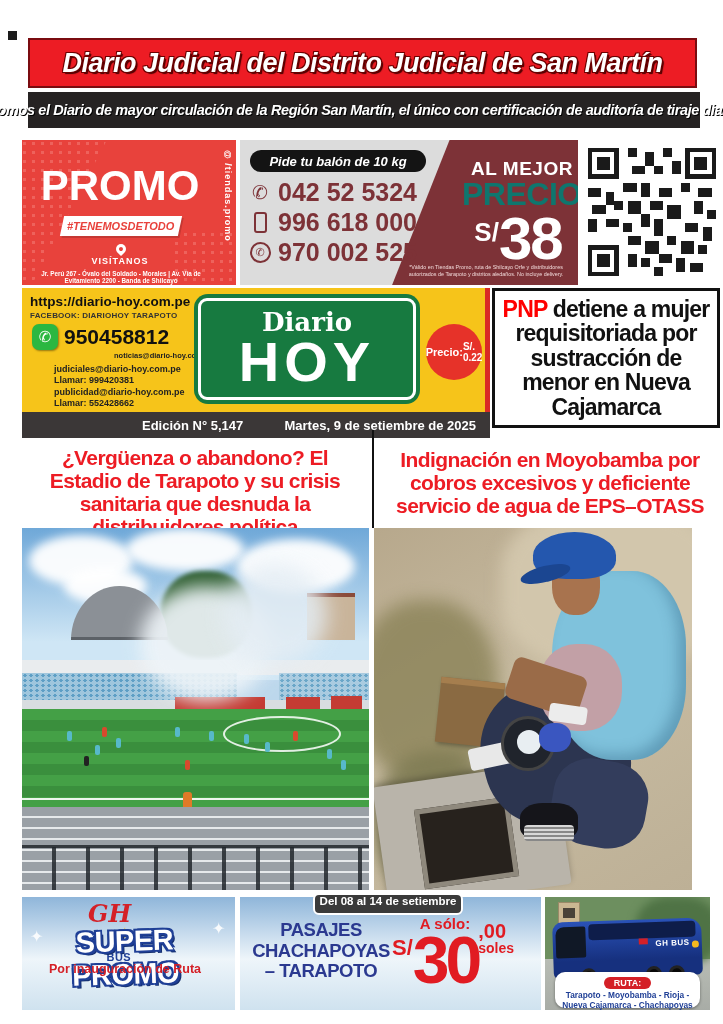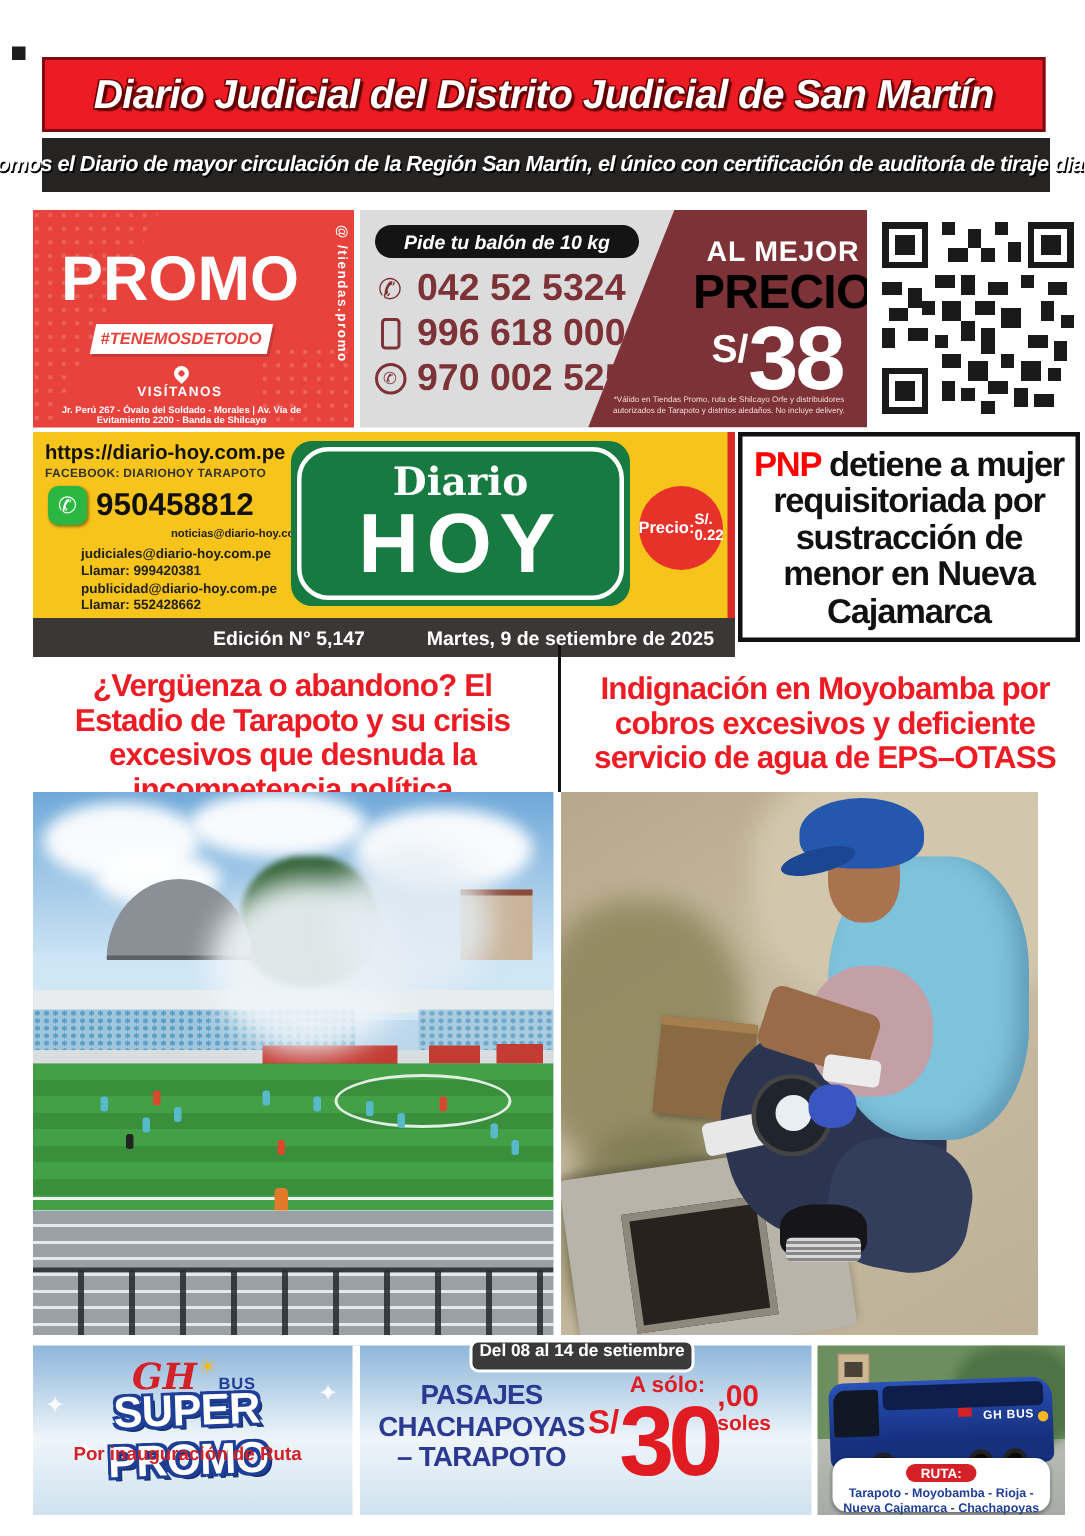--- a/index.html
+++ b/index.html
@@ -47,41 +47,41 @@
   .gas-row .num { color:#7d3237; font-weight:900; font-size:25px; letter-spacing:0; }
   .gas-icon { width:24px; height:24px; display:flex; align-items:center; justify-content:center; color:#7d3237; font-size:19px; }
   .gas-mobile { width:13px; height:21px; border:2.5px solid #7d3237; border-radius:3px; }
   .gas-wa { width:21px; height:21px; border:2.5px solid #7d3237; border-radius:50%; display:flex; align-items:center; justify-content:center; font-size:11px; color:#7d3237; }
   .cylinder { left:156px; top:12px; width:68px; height:118px; }
   .cyl-body { position:absolute; left:0; top:14px; width:68px; height:100px; background:radial-gradient(ellipse at 35% 40%, #9c5a50, #7e423c 70%); border-radius:30px 30px 26px 26px; }
   .cyl-top { position:absolute; left:16px; top:0; width:36px; height:18px; background:#5e2d28; border-radius:6px 6px 0 0; }
   .cyl-label { position:absolute; left:2px; top:52px; width:64px; text-align:center; color:#fff; font-weight:bold; font-size:9px; letter-spacing:.3px; }
   .cyl-label b { font-size:13px; }
   .gas-best1 { left:228px; top:18px; width:108px; text-align:center; color:#fff; font-weight:bold; font-size:19px; letter-spacing:.5px; }
-  .gas-best2 { left:222px; top:36px; width:116px; text-align:center; color:#000000; font-weight:900; font-size:32px; letter-spacing:-0.5px; }
+  .gas-best2 { left:222px; top:36px; width:116px; text-align:center; color:#0f766e; font-weight:900; font-size:32px; letter-spacing:-0.5px; }
   .gas-price { left:218px; top:64px; width:120px; text-align:center; color:#fff; }
   .gas-price .cur { font-weight:900; font-size:26px; vertical-align:18px; }
   .gas-price .val { font-weight:900; font-size:60px; letter-spacing:-2px; }
   .gas-disclaimer { left:158px; top:124px; width:176px; text-align:center; color:#f0d8d8; font-size:5.4px; line-height:1.25; }
 
   .qr-box { left:586px; top:142px; width:132px; height:140px; display:flex; align-items:center; justify-content:center; }
   .qr-box svg { width:128px; height:136px; }
 
   
   .masthead { left:22px; top:288px; width:468px; height:124px; background:#f6c41a; border-right:5px solid #d92b25; }
   .mh-website { left:8px; top:6px; font-weight:bold; font-size:13.5px; color:#111; }
   .mh-facebook { left:8px; top:23px; font-weight:bold; font-size:8px; color:#333; letter-spacing:.2px; }
   .mh-wa-row { left:10px; top:36px; display:flex; align-items:center; gap:6px; }
   .mh-wa-icon { width:26px; height:26px; background:#2bb741; border-radius:7px; display:flex; align-items:center; justify-content:center;
     color:#fff; font-size:15px; box-shadow:1px 1px 2px rgba(0,0,0,.4); }
   .mh-wa-number { font-weight:900; font-size:21px; color:#111; }
   .mh-email-news { left:44px; top:63px; font-size:7.5px; font-weight:bold; color:#222;padding-left:48px; }
   .mh-lines { left:32px; top:76px; font-size:9px; font-weight:bold; color:#222; line-height:1.25; }
   .logo-outer { left:172px; top:6px; width:226px; height:110px; background:#177a40; border-radius:14px; padding:4px; }
-  .logo-inner { width:100%; height:100%; border:3px solid #fff; border-radius:21px; display:flex; flex-direction:column; align-items:center; justify-content:center; }
+  .logo-inner { width:100%; height:100%; border:3px solid #fff; border-radius:9px; display:flex; flex-direction:column; align-items:center; justify-content:center; }
   .logo-small { color:#fff; font-family:"DejaVu Serif", serif; font-weight:bold; font-size:26px; line-height:1; }
   .logo-big { color:#fff; font-family:Liberation Sans, sans-serif; font-weight:bold; font-size:56px; line-height:.95; letter-spacing:5px; }
   .price-circle { left:404px; top:36px; width:56px; height:56px; background:#e63229; border-radius:50%;
     display:flex; flex-direction:row; align-items:center; justify-content:center; color:#fff; }
   .price-circle .pl { font-weight:bold; font-size:11px; }
   .price-circle .pv { font-weight:bold; font-size:10px; }
 
   .edition-bar { left:22px; top:412px; width:468px; height:26px; background:#3b3737; display:flex; align-items:center; }
   .edition-bar span { color:#fff; font-weight:bold; font-size:13px; }
   .edition-bar .ed { margin-left:120px; }
@@ -150,21 +150,21 @@
   .wm-meter { left:40%; top:52%; width:17%; height:15%; background:#20242c; border-radius:50%; border:3px solid #444; }
   .wm-dial { position:absolute; left:26%; top:22%; width:50%; height:50%; background:#e8eef2; border-radius:50%; }
   .wm-pipe { left:30%; top:60%; width:14%; height:6%; background:#e8e8e8; border-radius:4px; transform:rotate(-12deg); }
   .wm-pipe2 { left:55%; top:49%; width:12%; height:5%; background:#ececec; border-radius:4px; transform:rotate(8deg); }
   .wm-shoe { left:46%; top:76%; width:18%; height:10%; background:#15151a; border-radius:40% 40% 30% 30%; }
   .wm-sole { position:absolute; left:6%; bottom:-2px; width:88%; height:45%; background:repeating-linear-gradient(180deg,#d8d8d8 0 2px,#888 2px 4px); border-radius:4px; }
 
   
   .bus-sky { left:22px; top:897px; width:519px; height:113px; background:linear-gradient(#8fb6da, #eef5fa 55%, #cfe2ef); }
   .bus-sky-divider { left:235px; top:897px; width:5px; height:113px; background:#fff; }
-  .gh-logo { left:88px; top:903px; display:flex; align-items:flex-end; }
+  .gh-logo { left:88px; top:903px; display:flex; align-items:flex-end;flex-direction:column; }
   .gh-gh { color:#d42027; font-weight:900; font-style:italic; font-size:24px; font-family:"DejaVu Serif", serif; line-height:.9; }
   .gh-bus-word { color:#1f3f96; font-weight:900; font-size:11px; letter-spacing:.5px; margin-left:1px; }
   .gh-sun { color:#f5b91e; font-size:14px; margin-left:1px; margin-bottom:10px; }
   .superpromo { left:30px; top:925px; width:190px; text-align:center; color:#fff; font-weight:900; font-size:29px; letter-spacing:-0.5px; transform:rotate(-2deg);
     text-shadow:2px 2px 0 #1f3f96, -2px -2px 0 #1f3f96, 2px -2px 0 #1f3f96, -2px 2px 0 #1f3f96, 3px 3px 0 #16306f; }
   .inaug { left:30px; top:962px; width:190px; text-align:center; color:#d42027; font-weight:bold; font-size:12.5px; }
   .fw { color:#fff; font-size:16px; opacity:.9; }
   .date-badge { left:313px; top:893px; width:150px; height:22px; background:#3a3a3a; border:2px solid #fff; border-radius:6px;
     display:flex; align-items:flex-start; justify-content:center; }
   .date-badge span { color:#fff; font-weight:bold; font-size:11.5px; white-space:nowrap; }
@@ -331,21 +331,21 @@
     <span class="ed">Edición N° 5,147</span>
     <span class="dt">Martes, 9 de setiembre de 2025</span>
   </div>
 
   <div class="abs side-headline-box">
     <div class="side-headline">
       <span class="hl">PNP</span><span> detiene a mujer requisitoriada por sustracción de menor en Nueva Cajamarca</span>
     </div>
   </div>
 
-  <div class="abs headline headline-left">¿Vergüenza o abandono? El Estadio de Tarapoto y su crisis excesivos que desnuda la incompetencia política</div>
+  <div class="abs headline headline-left">¿Vergüenza o abandono? El Estadio de Tarapoto y su crisis sanitaria que desnuda la distribuidores política</div>
   <div class="abs headline headline-right">Indignación en Moyobamba por cobros excesivos y deficiente servicio de agua de EPS–OTASS</div>
   <div class="abs col-divider"></div>
 
   <div class="abs photo photo-left">
     <div class="abs st-sky"></div>
     <div class="abs cloud" style="left:2%;top:2%;width:30%;height:14%;"></div>
     <div class="abs cloud" style="left:30%;top:0%;width:34%;height:12%;"></div>
     <div class="abs cloud" style="left:62%;top:3%;width:34%;height:15%;"></div>
     <div class="abs cloud" style="left:12%;top:11%;width:24%;height:10%;"></div>
     <div class="abs st-trees"></div>

